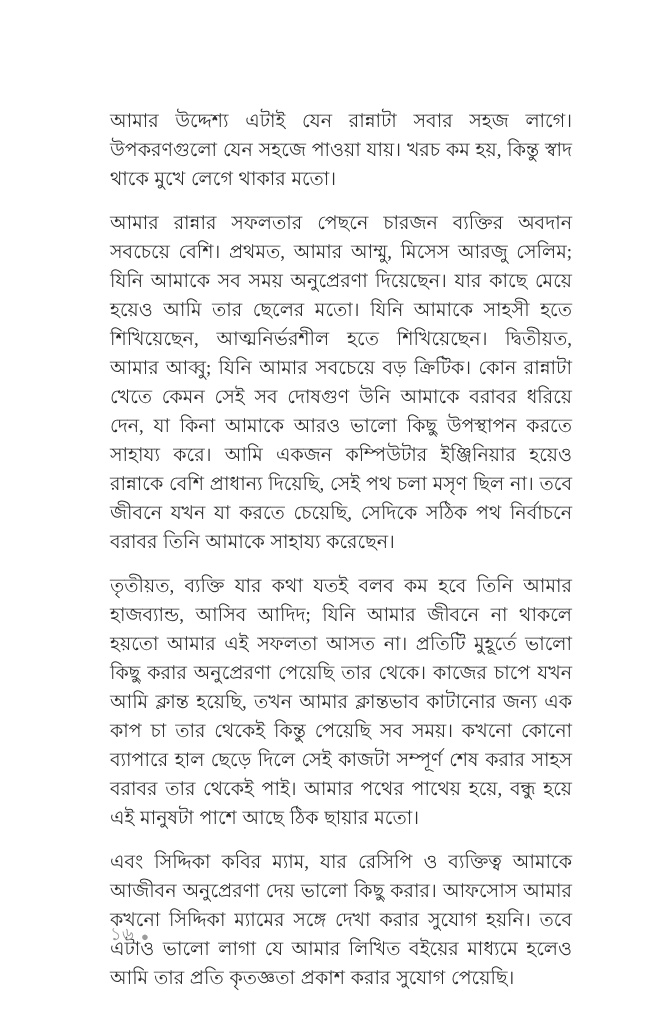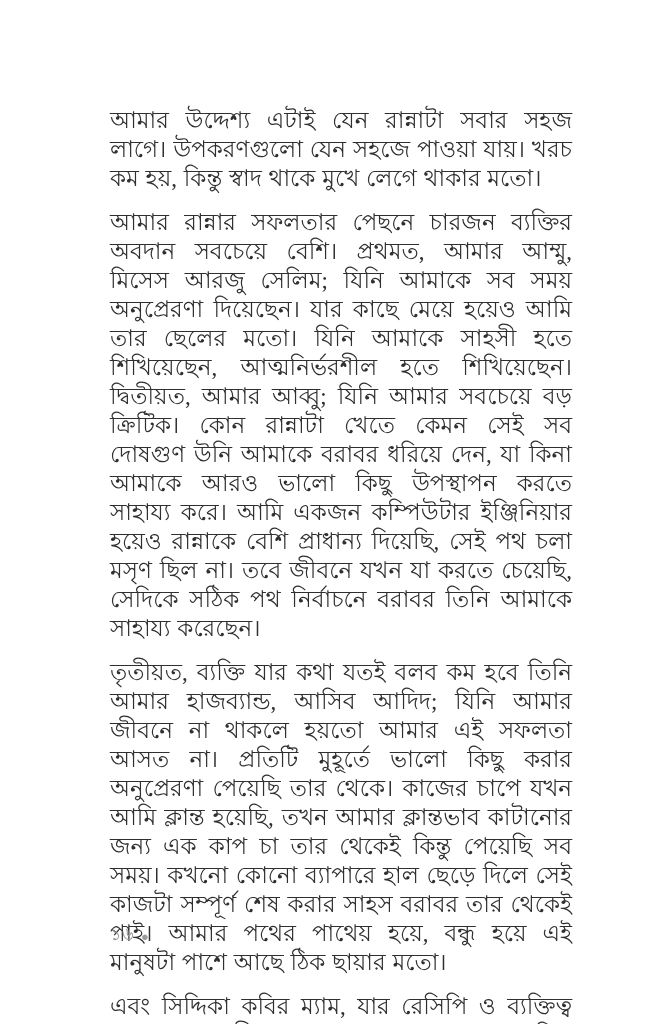--- a/index.html
+++ b/index.html
@@ -20,21 +20,21 @@
     background: var(--bg);
     overflow: hidden;
   }
   .content {
     position: absolute;
     left: 110px;
     top: 106px;
     width: 462px;
   }
   .content p {
-    font-size: 23px;
+    font-size: 19px;
     line-height: 29px;
     color: var(--text);
     text-align: justify;
     text-justify: inter-word;
     margin: 0 0 15px 0;
     word-spacing: 1px;
   }
   .page-footer {
     position: absolute;
     left: 110px;

